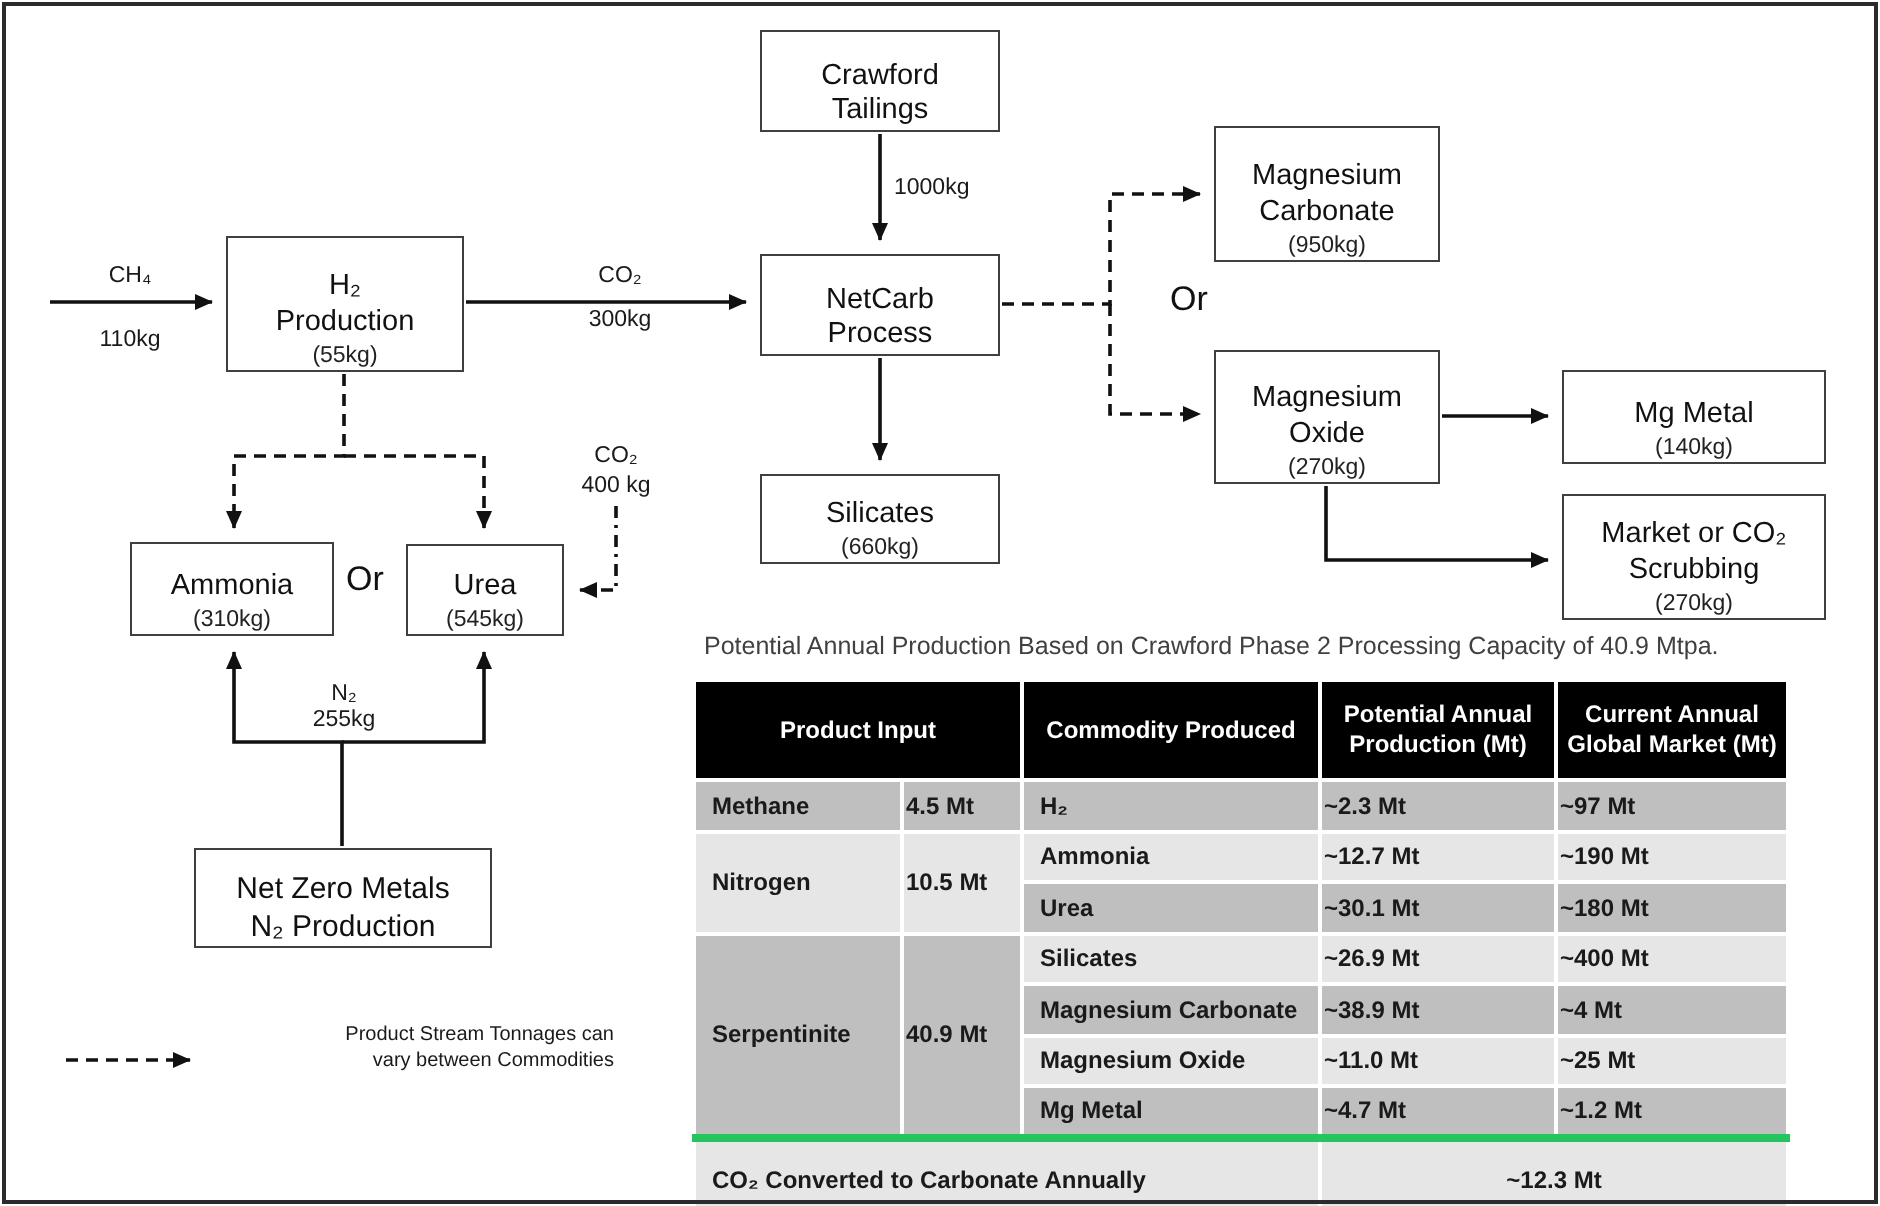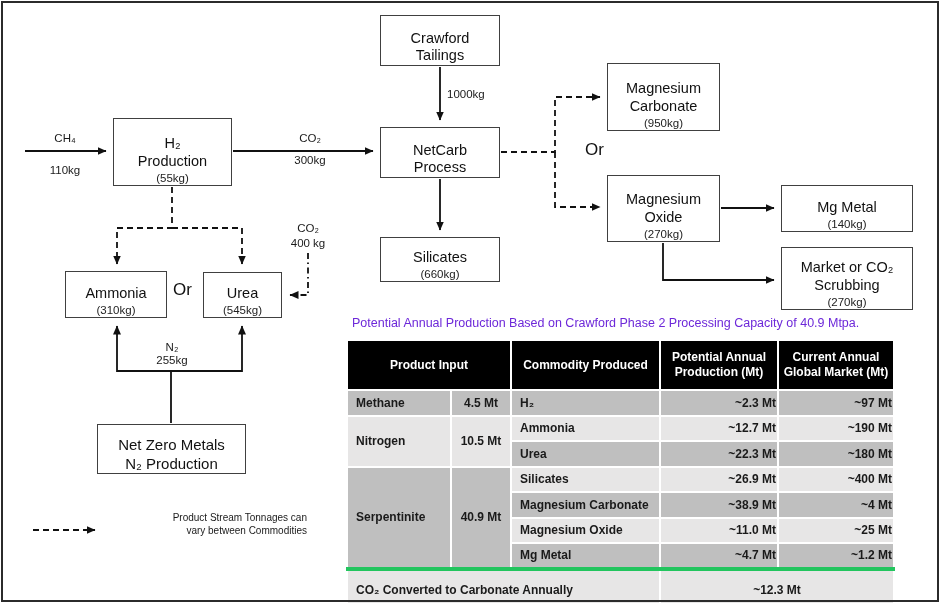--- a/index.html
+++ b/index.html
@@ -21,39 +21,39 @@
   }
   .box .title { font-size:14.5px; line-height:1.22; white-space:pre-line; color:#111; }
   .box .val   { font-size:11.5px; line-height:1.15; color:#222; margin-top:1px; }
 
   .lbl { position:absolute; font-size:11.5px; line-height:1.15; color:#1a1a1a; text-align:center; }
   .or  { position:absolute; font-size:17px; color:#111; }
   .legend-text { position:absolute; left:117px; top:512px; width:190px; font-size:10px;
                  line-height:1.25; text-align:right; white-space:pre-line; }
 
   .tbl-caption { position:absolute; left:346px; top:316px; width:560px;
-                 font-size:12.5px; color:#6d28d9; padding-left:6px; }
+                 font-size:12.5px; color:#404040; padding-left:6px; }
   table.prod {
     position:absolute; left:346px; top:339px; width:547px;
     border-collapse:collapse; table-layout:fixed; font-size:12px;
   }
   table.prod th, table.prod td {
     border:2.5px solid #ffffff; box-sizing:border-box; overflow:hidden;
   }
   table.prod thead th {
     background:var(--header-bg,#000); color:#fff; font-weight:bold;
     text-align:center; vertical-align:middle; height:50px; line-height:1.25; padding:2px 3px;
   }
   table.prod tbody td { height:25.5px; vertical-align:middle;font-weight:bold; }
   td.cd { background:var(--row-dark,#BFBFBF); }
   td.cl { background:var(--row-light,#E7E6E6); }
   td.name { padding-left:8px; text-align:left; }
-  td.ton  { text-align:center; }
+  td.ton  { }
   td.com  { padding-left:8px; text-align:left; }
-  td.num  { text-align:right;margin-top:10px; }
+  td.num  { text-align:left;margin-top:10px; }
   table.prod tfoot td {
     border-top:4px solid #22c55e; height:42px; font-weight:bold; font-size:12px;
     vertical-align:middle;
   }
   tfoot td.flabel { padding-left:8px; text-align:left; }
   tfoot td.fval { text-align:center; }
 </style>
 </head>
 <body>
 
@@ -189,21 +189,21 @@
       </tr>
       <tr>
         <td class="cl name" rowspan="2">Nitrogen</td>
         <td class="cl ton" rowspan="2">10.5 Mt</td>
         <td class="cl com">Ammonia</td>
         <td class="cl num">~12.7 Mt</td>
         <td class="cl num">~190 Mt</td>
       </tr>
       <tr>
         <td class="cd com">Urea</td>
-        <td class="cd num">~22.3 Mt</td>
+        <td class="cd num">~30.1 Mt</td>
         <td class="cd num">~180 Mt</td>
       </tr>
       <tr>
         <td class="cd name" rowspan="4">Serpentinite</td>
         <td class="cd ton" rowspan="4">40.9 Mt</td>
         <td class="cl com">Silicates</td>
         <td class="cl num">~26.9 Mt</td>
         <td class="cl num">~400 Mt</td>
       </tr>
       <tr>

